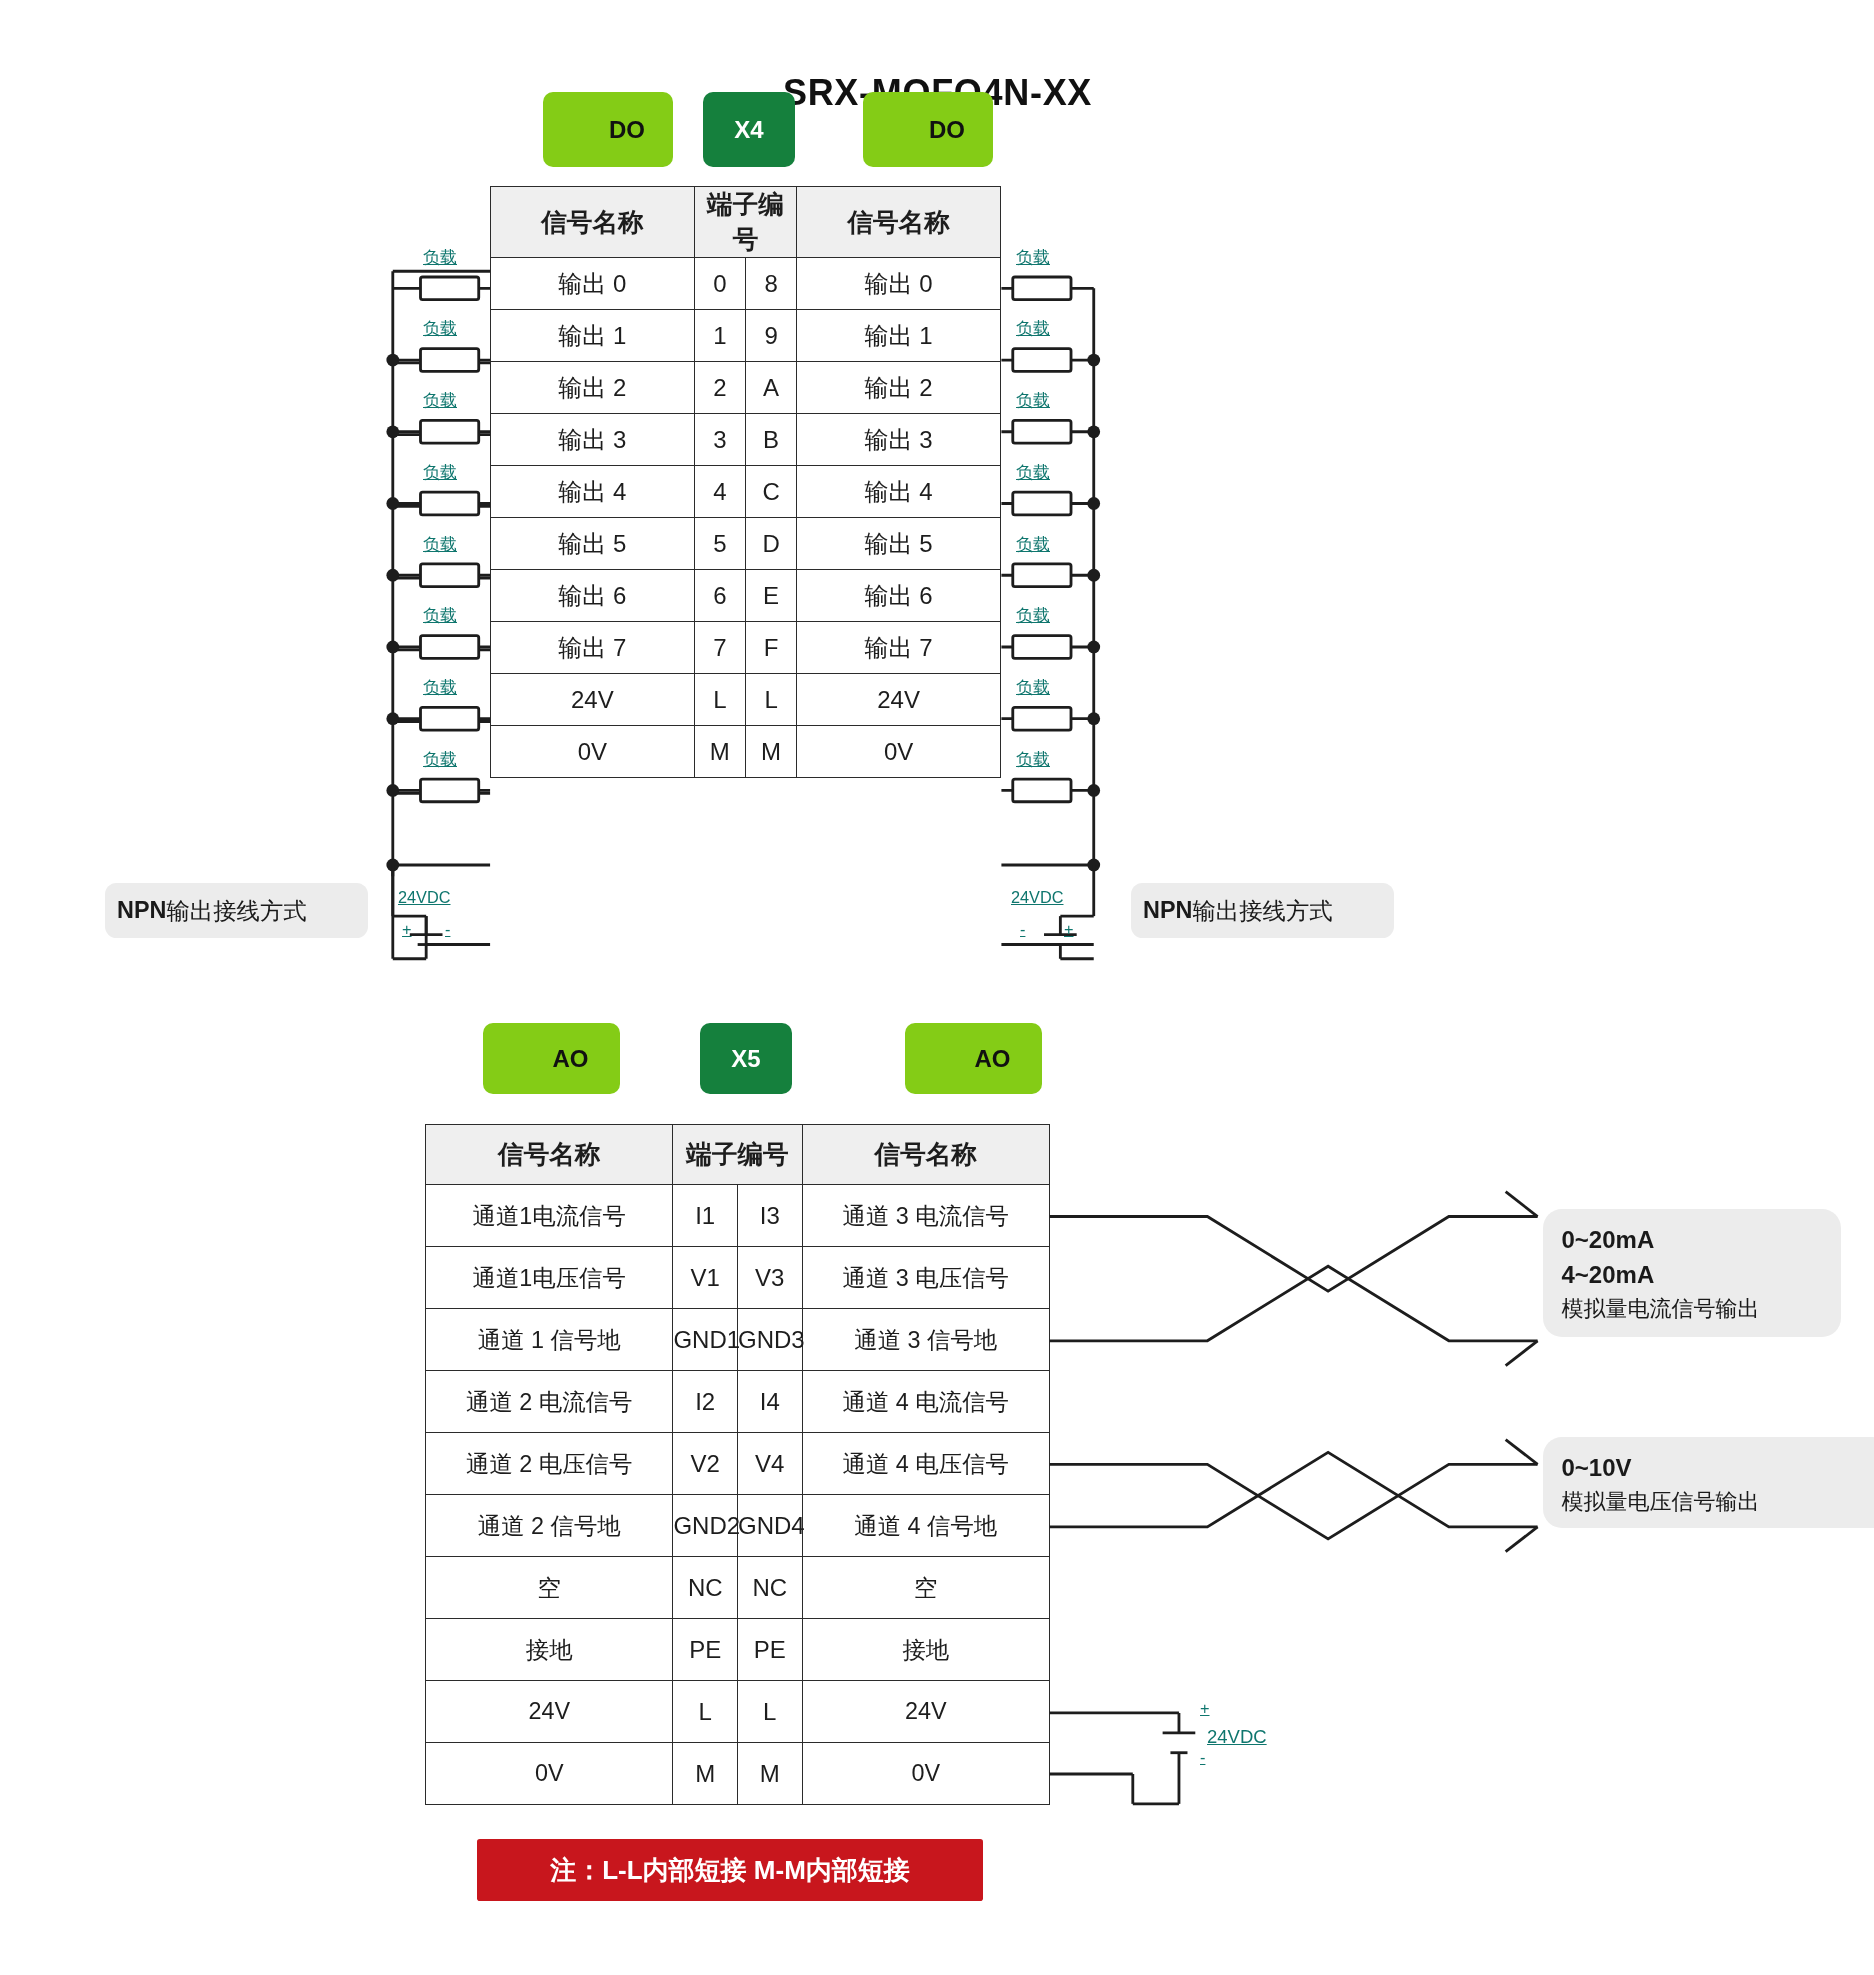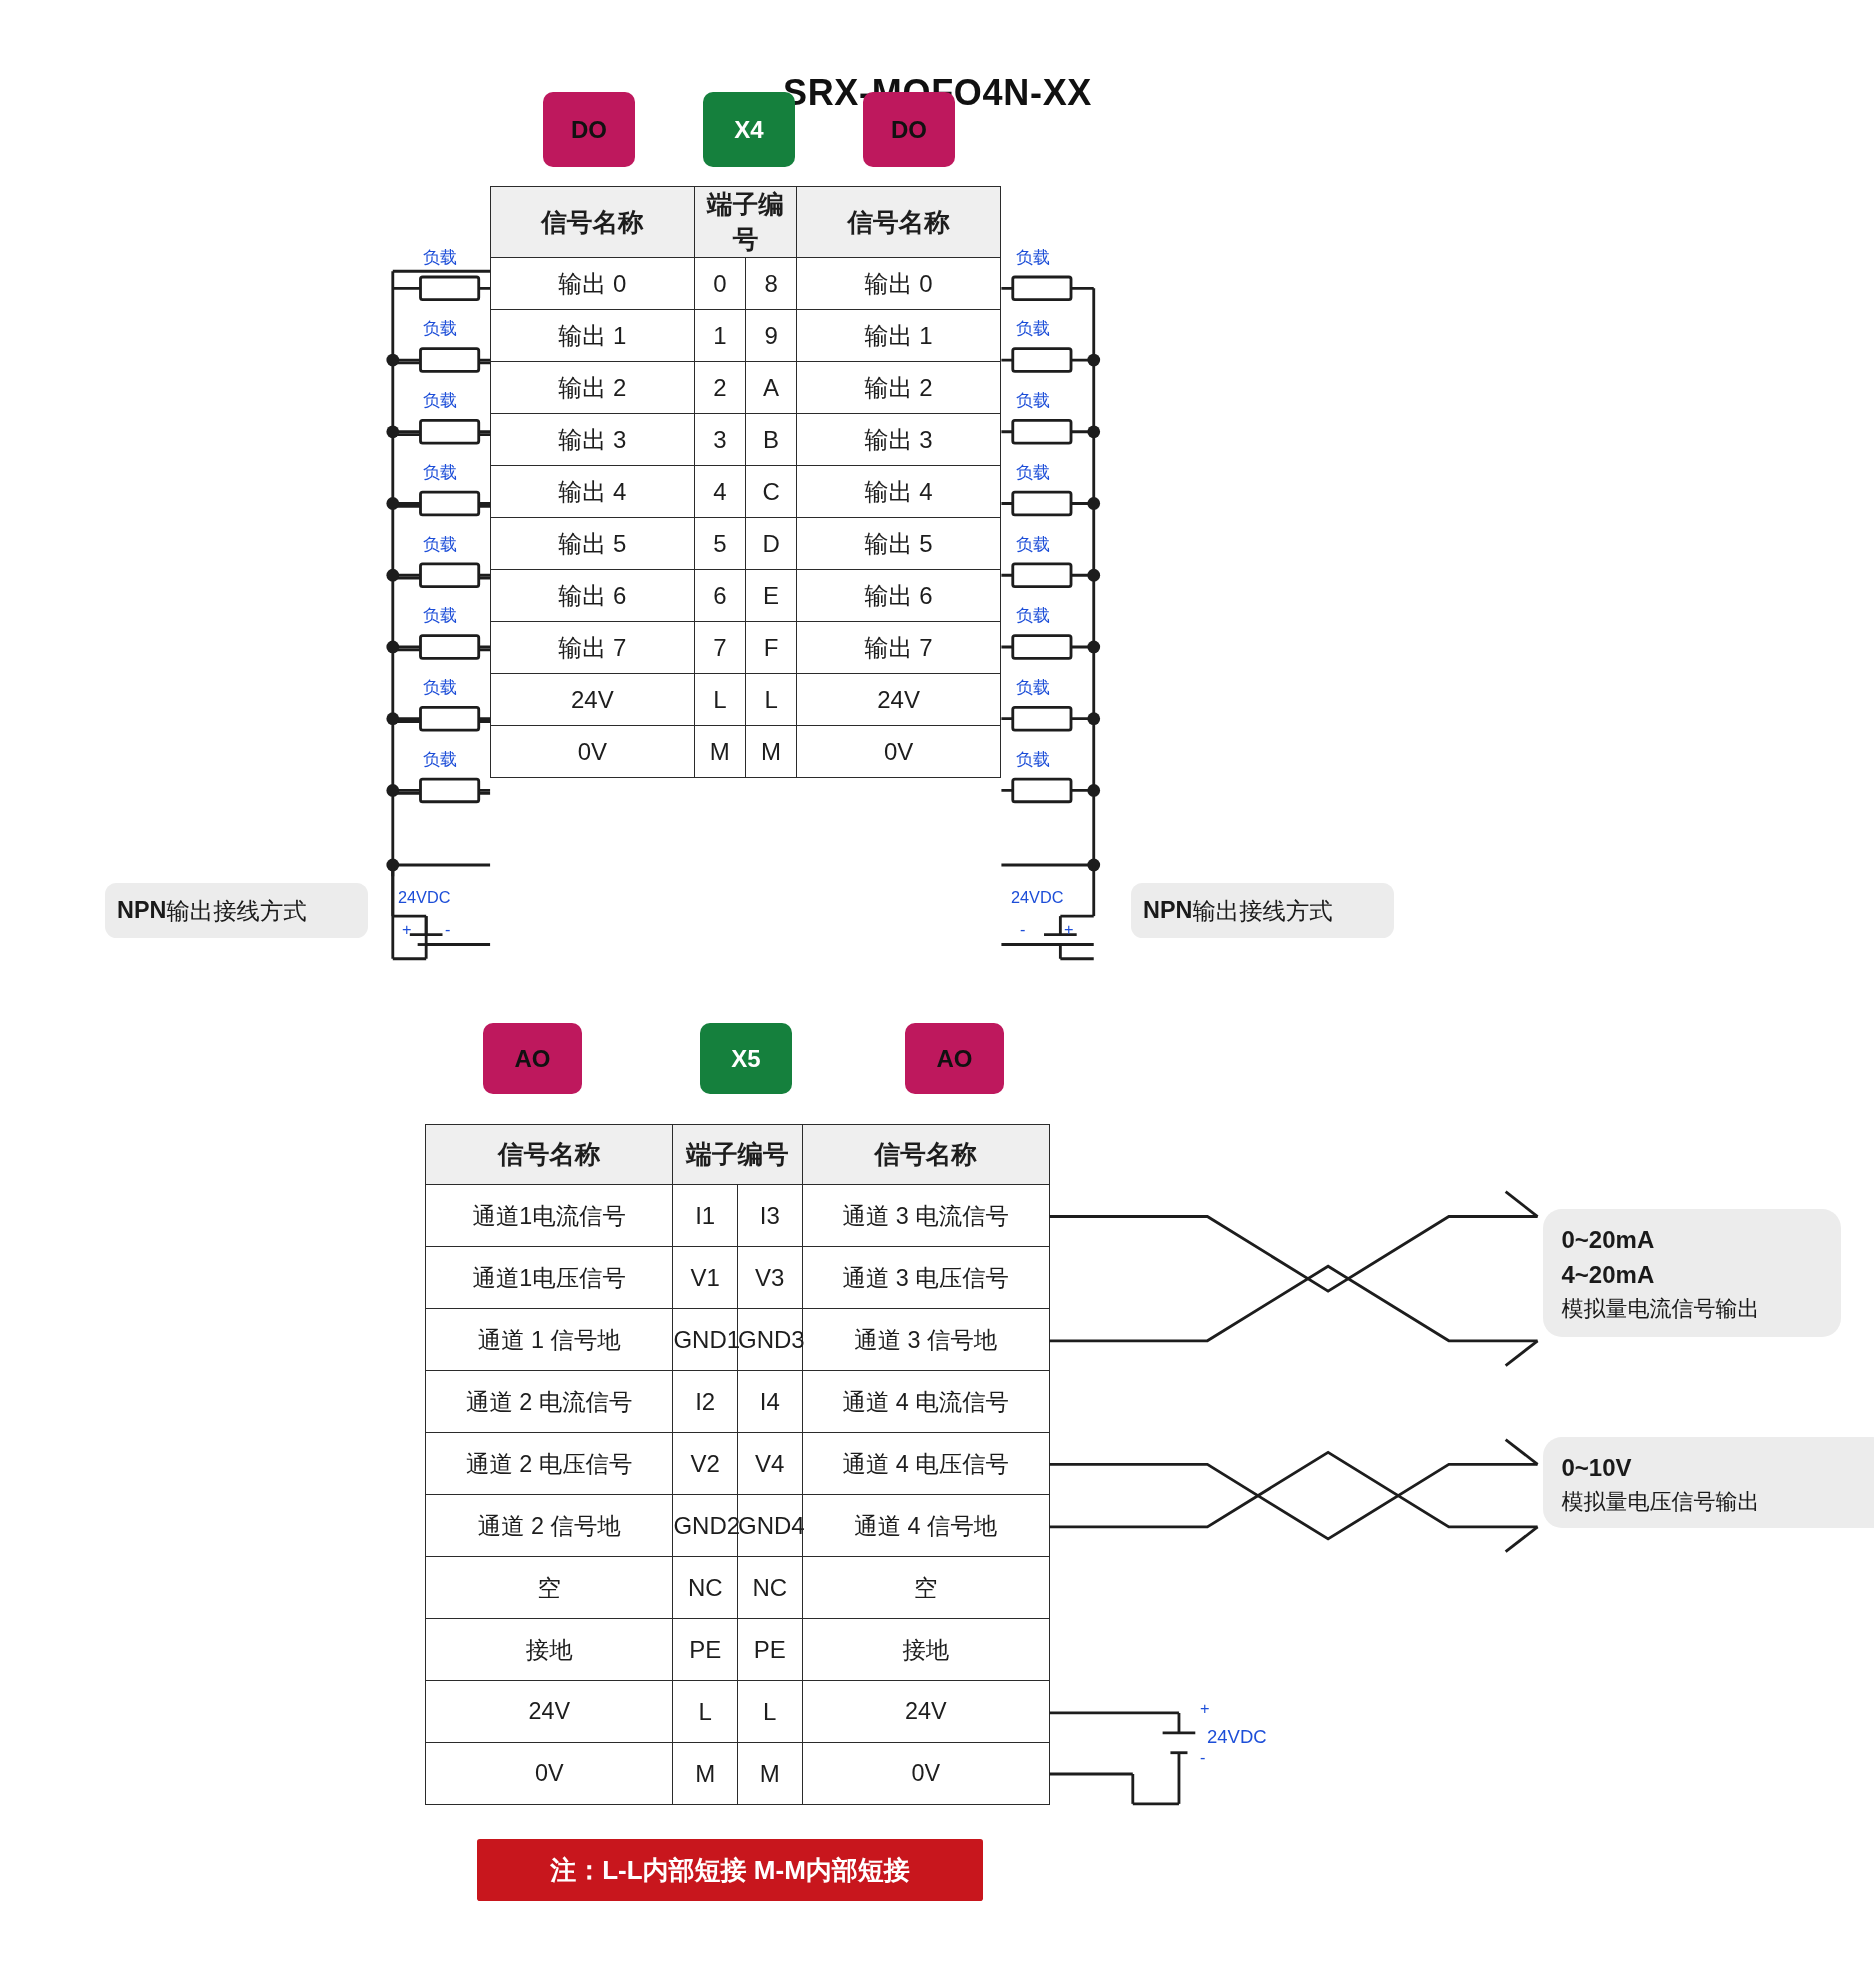--- a/index.html
+++ b/index.html
@@ -34,22 +34,23 @@
   .tag {
     position: absolute;
     display: flex;
     align-items: center;
     justify-content: center;
     border-radius: 10px;
     font-weight: bold;
     font-size: 24px;
   }
   .tag.grey {
-    background: #be185d;
+    background: #84cc16;
     color: #111;
+    padding-left: 38px;
   }
   .tag.red {
     background: #15803d;
     color: #ffffff;
   }
 
   
   .wtable {
     position: absolute;
     border-collapse: collapse;
@@ -121,22 +122,23 @@
     box-sizing: border-box;
     line-height: 1.45;
   }
   .callout-multi .big { font-weight: bold; font-size: 24px; display:block;}
   .callout-multi .sub { display:block; }
 
   
   .lbl {
     position: absolute;
     font-size: 17px;
-    color: #1d4ed8;
+    color: #0f766e;
     white-space: nowrap;
+    text-decoration: underline;
   }
   .lbl.sm { font-size: 16.3px; }
 
   
   svg.overlay {
     position: absolute;
     left: 0; top: 0;
     width: 1875px;
     height: 1975px;
     pointer-events: none;

